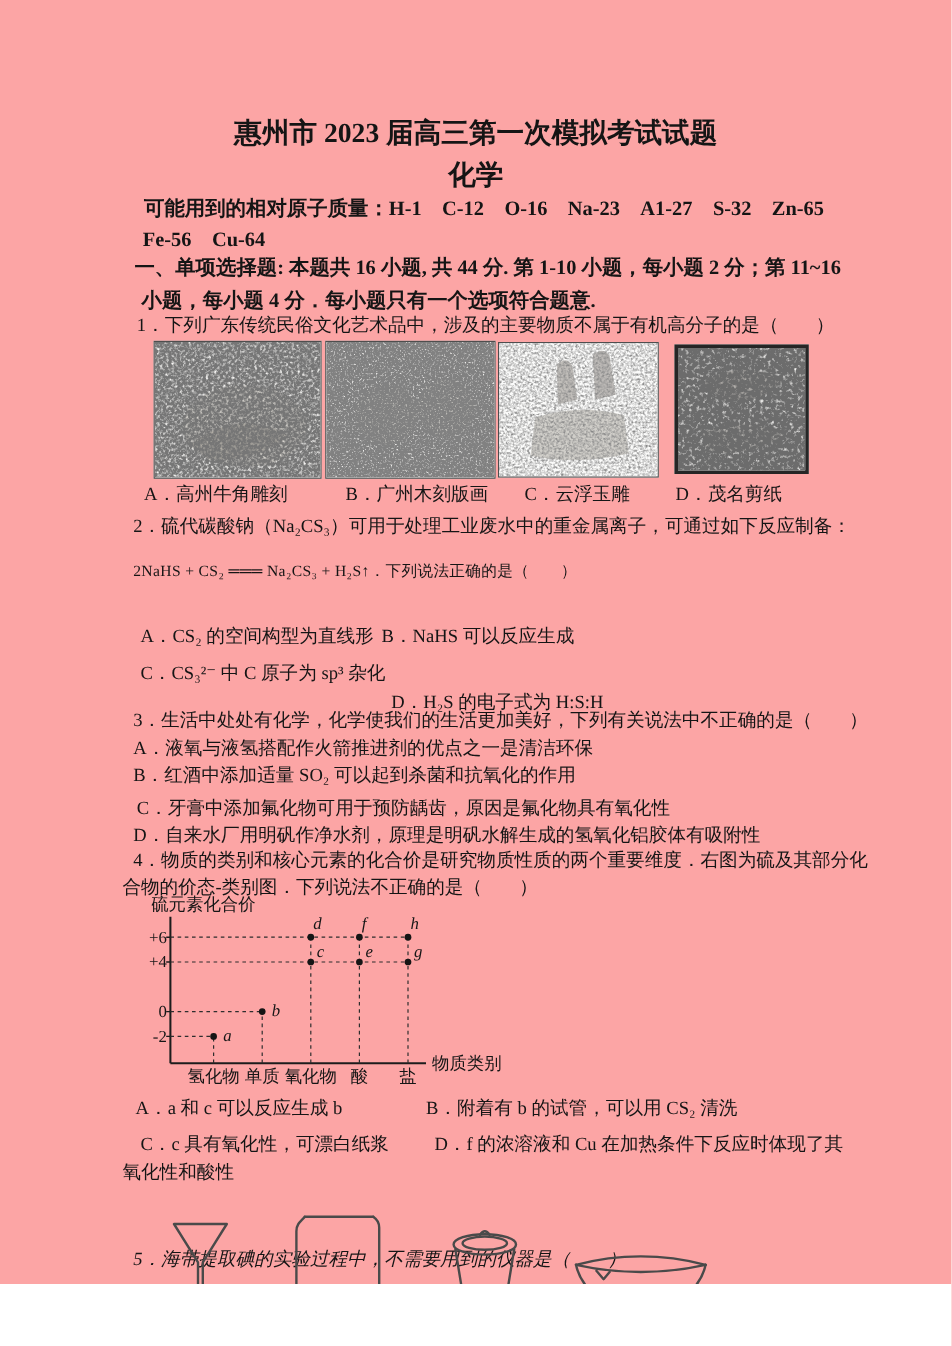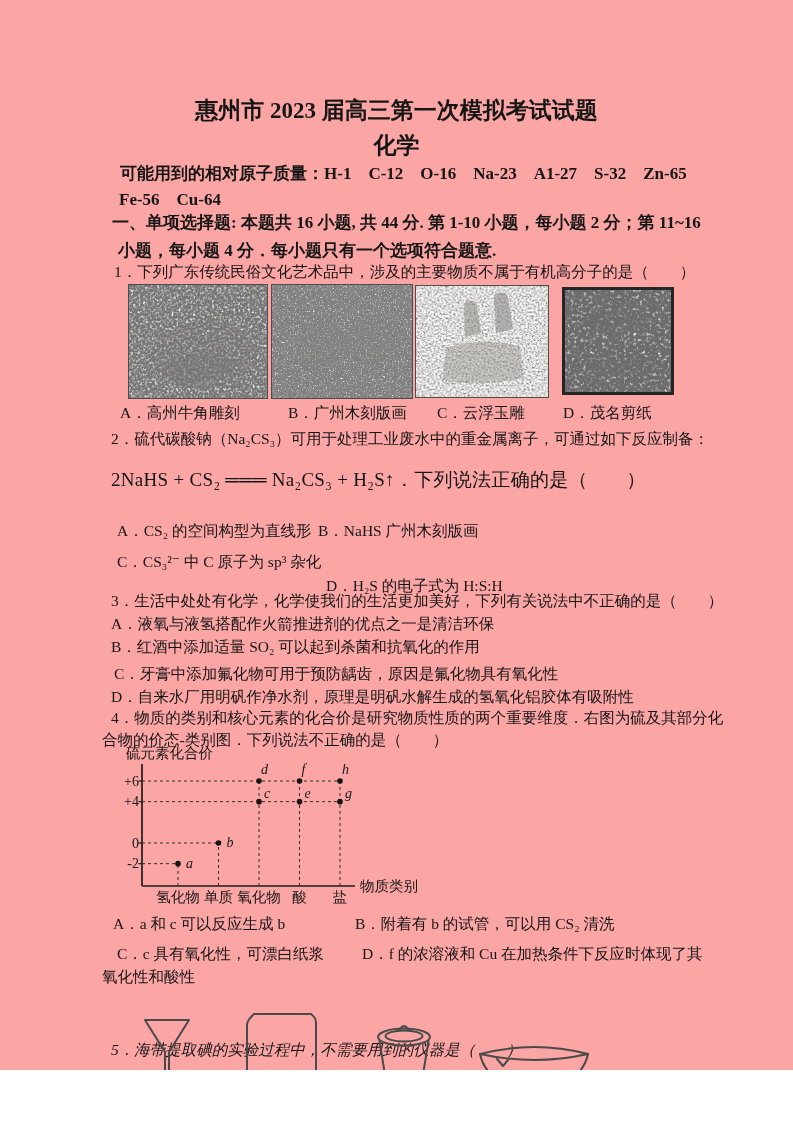--- a/index.html
+++ b/index.html
@@ -4,21 +4,21 @@
 <style>
   html,body{margin:0;padding:0;background:#ffffff;}
   .page{
     position:relative;width:793px;height:1070px;background:#fca5a5;overflow:hidden;
     font-family:"Liberation Serif","DejaVu Serif",serif;color:#151515;
   }
   .abs{position:absolute;white-space:pre;}
   .t{font-size:15.5px;line-height:1.35;text-align:center;}
   .t-bold{font-size:17px;font-weight:700;line-height:1.3;}
   .title{left:0;right:0;text-align:center;font-size:23px;font-weight:700;white-space:pre;}
-  .eq{font-size:19px;letter-spacing:.3px;}
+  .eq{font-size:13px;letter-spacing:.3px;}
   .qimg{position:absolute;background:#fdfdfd;border:1px solid #4e4e4e;}
   .qimg.thick{border:3px solid #262626;}
   .labeq{font-size:16.5px;}
   .rule{position:absolute;left:0;width:793px;height:3px;background:#3f3f3f;}
   svg{display:block;}
   #valence-chart{position:absolute;left:112px;top:744px;font-family:"Liberation Serif","DejaVu Serif",serif;}
   #valence-chart text{fill:#161616;}
   .tool{position:absolute;}
   .tool path,.tool ellipse,.tool line{fill:none;stroke:#4a4a4a;stroke-width:2;stroke-linecap:round;stroke-linejoin:round;}
 </style>
@@ -85,21 +85,21 @@
   </svg>
 
   <div class="abs t" style="left:120px;top:403px;">A．高州牛角雕刻</div>
   <div class="abs t" style="left:288px;top:403px;">B．广州木刻版画</div>
   <div class="abs t" style="left:437px;top:403px;">C．云浮玉雕</div>
   <div class="abs t" style="left:563px;top:403px;">D．茂名剪纸</div>
 
   <div class="abs t" style="left:111px;top:429px;">2．硫代碳酸钠（Na₂CS₃）可用于处理工业废水中的重金属离子，可通过如下反应制备：</div>
   <div class="abs eq" style="left:111px;top:467px;">2NaHS + CS₂ ═══ Na₂CS₃ + H₂S↑．下列说法正确的是（　　）</div>
   <div class="abs t" style="left:117px;top:521px;">A．CS₂ 的空间构型为直线形</div>
-  <div class="abs t" style="left:318px;top:521px;">B．NaHS 广州木刻版画</div>
+  <div class="abs t" style="left:318px;top:521px;">B．NaHS 可以反应生成</div>
   <div class="abs t" style="left:117px;top:552px;">C．CS₃²⁻ 中 C 原子为 sp³ 杂化</div>
   <div class="abs t" style="left:326px;top:552px;margin-top:24px;">D．H₂S 的电子式为 H:S:H</div>
 
   <div class="abs t" style="left:111px;top:591px;">3．生活中处处有化学，化学使我们的生活更加美好，下列有关说法中不正确的是（　　）</div>
   <div class="abs t" style="left:111px;top:614px;">A．液氧与液氢搭配作火箭推进剂的优点之一是清洁环保</div>
   <div class="abs t" style="left:111px;top:637px;">B．红酒中添加适量 SO₂ 可以起到杀菌和抗氧化的作用</div>
   <div class="abs t" style="left:114px;top:664px;">C．牙膏中添加氟化物可用于预防龋齿，原因是氟化物具有氧化性</div>
   <div class="abs t" style="left:111px;top:687px;">D．自来水厂用明矾作净水剂，原理是明矾水解生成的氢氧化铝胶体有吸附性</div>
 
   <div class="abs t" style="left:111px;top:708px;">4．物质的类别和核心元素的化合价是研究物质性质的两个重要维度．右图为硫及其部分化</div>

